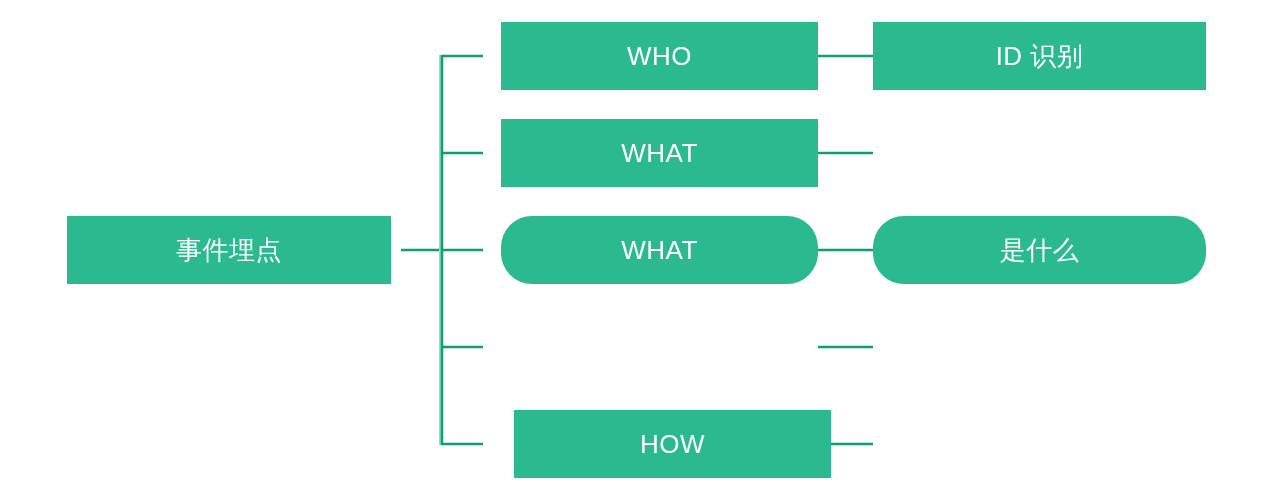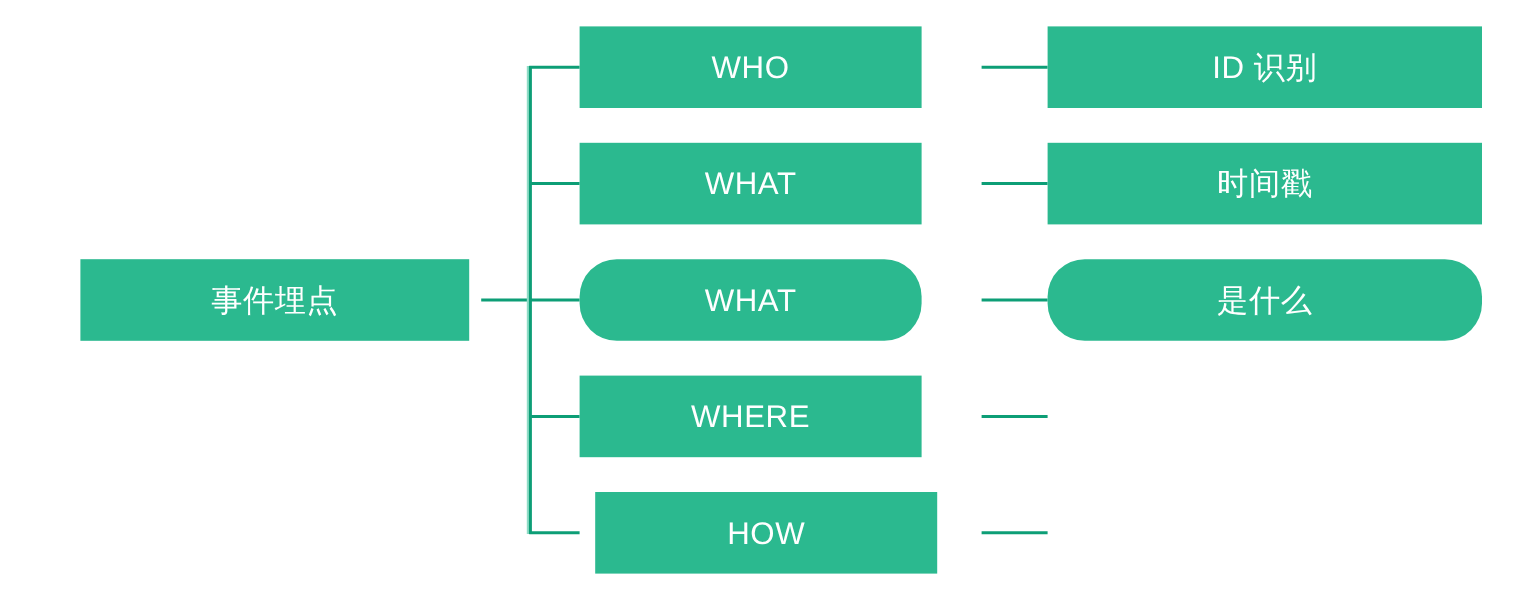--- a/index.html
+++ b/index.html
@@ -41,22 +41,22 @@
     background: var(--node-fill);
     color: var(--node-text);
     display: flex;
     align-items: center;
     justify-content: center;
     font-size: 26px;
     letter-spacing: 0.5px;
     white-space: nowrap;
   }
   .node.root { left: 67px; top: 216px; width: 324px; }
-  .node.mid   { left: 483px; width: 285px; }
-  .node.right { left: 873px; width: 362px; }
+  .node.mid   { left: 501px; width: 317px; }
+  .node.right { left: 873px; width: 333px; }
   .r0 { top: 22px; }
   .r1 { top: 119px; }
   .r2 { top: 216px; border-radius: 31px; }
   .r3 { top: 313px; }
   .r4 { top: 410px; margin-left: 13px; }
 </style>
 </head>
 <body>
 
 <div class="canvas">
@@ -80,22 +80,20 @@
     <line x1="818" y1="347" x2="873" y2="347"></line>
     <line x1="818" y1="444" x2="873" y2="444"></line>
   </svg>
 
   <div class="node root">事件埋点</div>
 
   <div class="node mid r0">WHO</div>
   <div class="node right r0">ID 识别</div>
 
   <div class="node mid r1">WHAT</div>
-  <div class="node right r1">时间戳</div>
 
   <div class="node mid r2">WHAT</div>
   <div class="node right r2">是什么</div>
 
-  <div class="node mid r3">WHERE</div>
 
   <div class="node mid r4">HOW</div>
 
 </div>
 
 </body></html>

